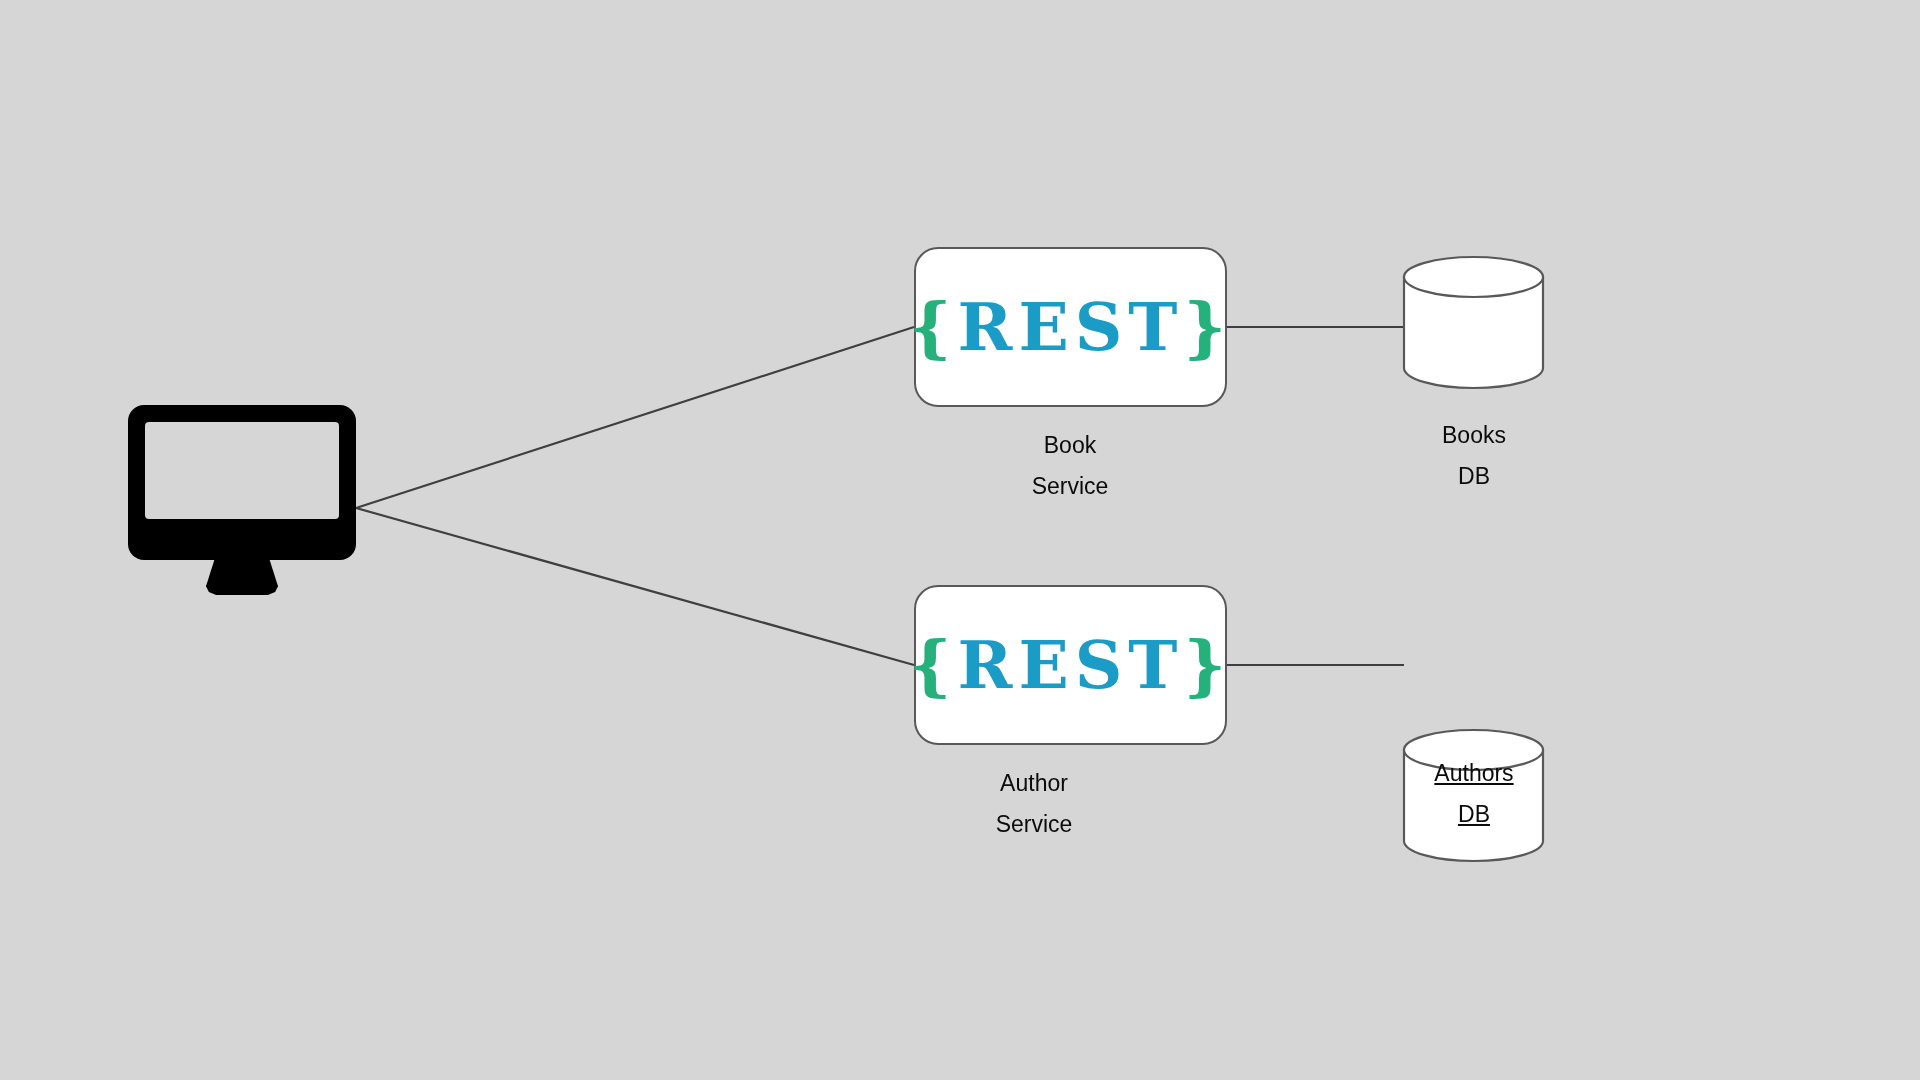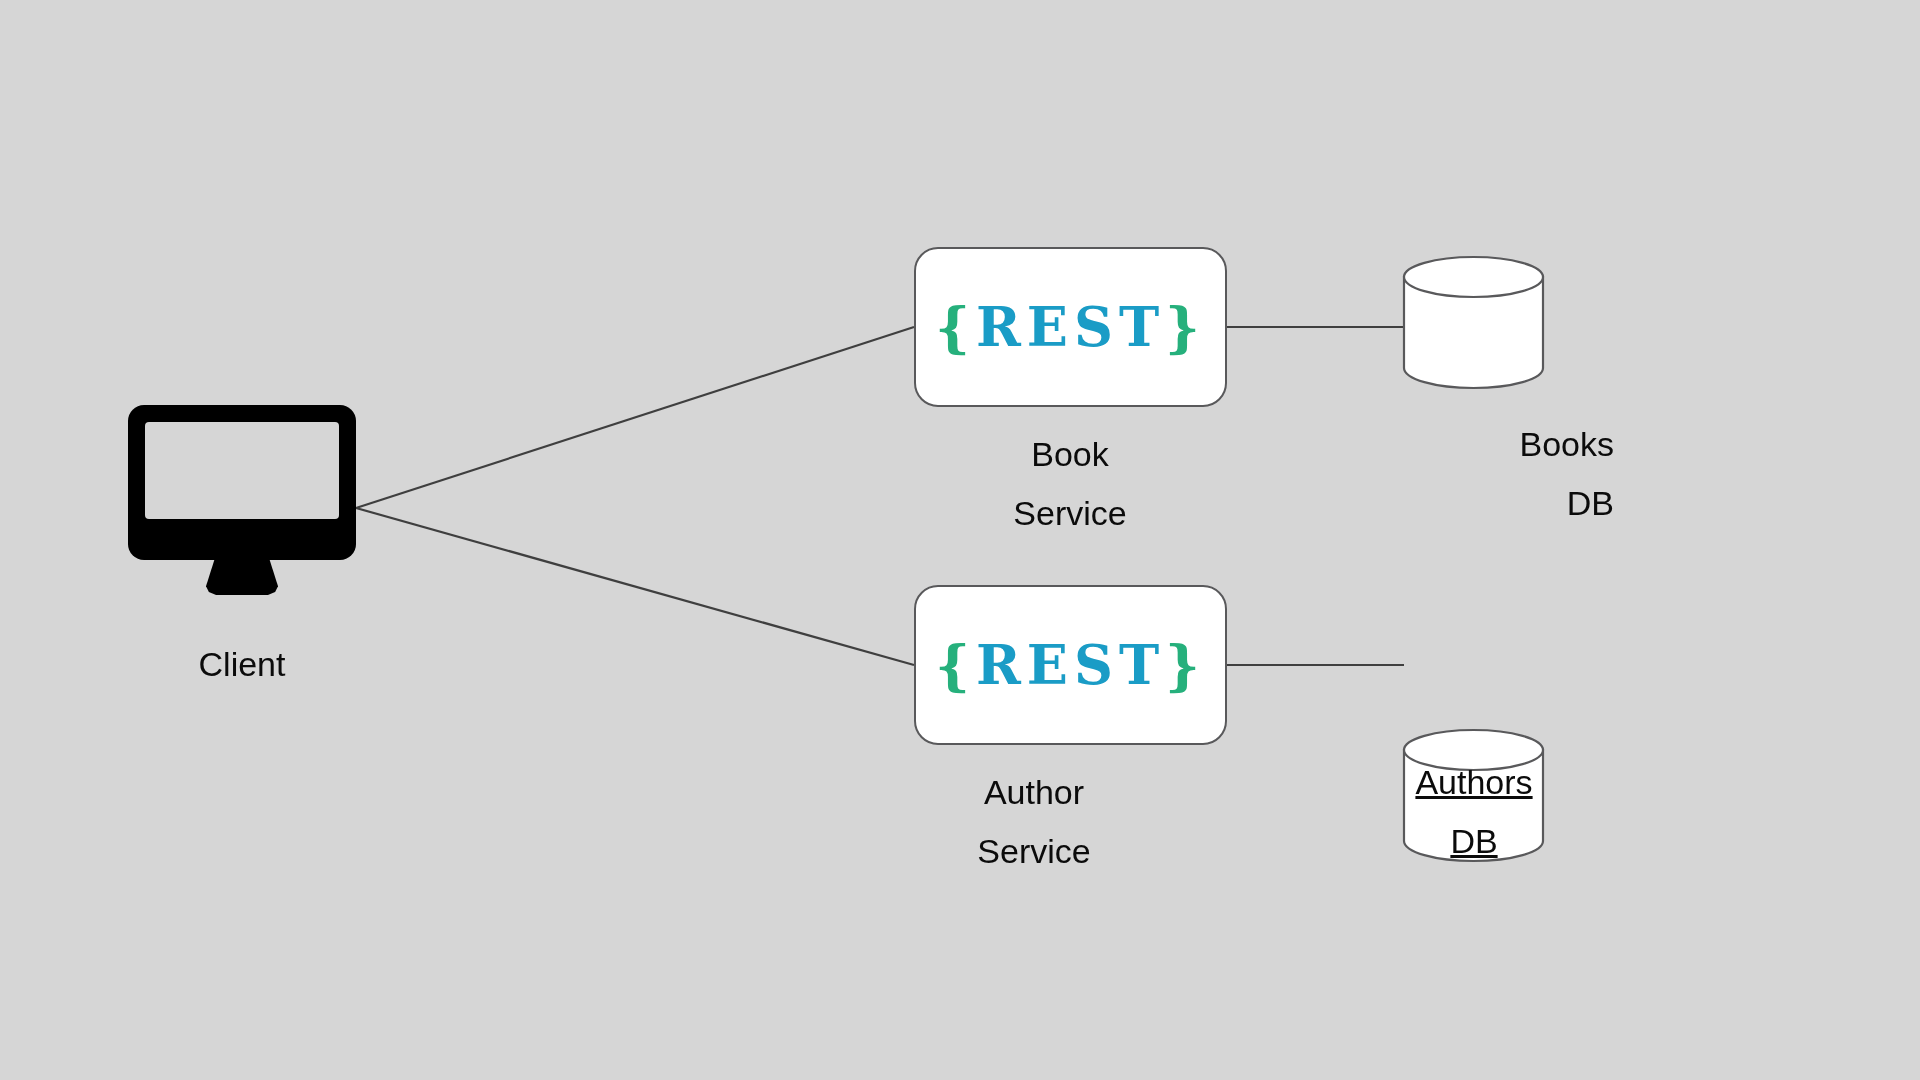--- a/index.html
+++ b/index.html
@@ -81,21 +81,21 @@
     box-sizing: border-box;
     display: flex;
     align-items: center;
     justify-content: center;
   }
   #book-service-node  { left: 914px; top: 247px; }
   #author-service-node{ left: 914px; top: 585px; }
 
   .rest-logo {
     font-family: "DejaVu Serif", "Liberation Serif", serif;
-    font-size: 54px;
+    font-size: 66px;
     font-weight: 700;
     letter-spacing: 6px;
     white-space: nowrap;
     line-height: 1;
   }
   .rest-brace  { color: #26b07c; }
   .rest-word   { color: #1a9cc6; }
 
   
   .db-cyl {
@@ -106,29 +106,29 @@
   #books-db-node   { left: 1402px; top: 255px; }
   #authors-db-node { left: 1402px; top: 593px; }
 
   .db-svg { display: block; }
 
   
   .caption {
     position: absolute;
     text-align: center;
     color: #0b0b0b;
-    font-size: 34px;
-    line-height: 59px;
+    font-size: 23px;
+    line-height: 41px;
     white-space: pre-line;
     font-family: "Liberation Sans", sans-serif;
   }
   #client-caption        { left: 102px;  top: 635px;  width: 280px; }
   #book-service-caption  { left: 930px;  top: 425px;  width: 280px; }
   #author-service-caption{ left: 894px;  top: 763px;  width: 280px; }
-  #books-db-caption      { left: 1334px; top: 415px;  width: 280px; text-align: right; }
+  #books-db-caption      { left: 1334px; top: 415px;  width: 280px; }
   #authors-db-caption    { left: 1334px; top: 753px;  width: 280px; text-decoration: underline; }
 </style>
 </head>
 <body>
 
 <div id="canvas">
 
   <svg id="wires" viewBox="0 0 1920 1080" width="1920" height="1080" xmlns="http://www.w3.org/2000/svg">
     <line x1="356" y1="508" x2="914" y2="327" stroke="#3f3f3f" stroke-width="2.2"></line>
     <line x1="356" y1="508" x2="914" y2="665" stroke="#3f3f3f" stroke-width="2.2"></line>
@@ -136,21 +136,20 @@
     <line x1="1227" y1="665" x2="1404" y2="665" stroke="#3f3f3f" stroke-width="2.2"></line>
   </svg>
 
   <div class="node" id="client-node">
     <div class="monitor">
       <div class="monitor-body"></div>
       <div class="monitor-screen"></div>
       <div class="monitor-stand"></div>
     </div>
   </div>
-  <div class="caption" id="client-caption">Client</div>
 
   <div class="node rest-box" id="book-service-node">
     <div class="rest-logo">
       <span class="rest-brace">{</span><span class="rest-word">REST</span><span class="rest-brace">}</span>
     </div>
   </div>
   <div class="caption" id="book-service-caption">Book
 Service</div>
 
   <div class="node rest-box" id="author-service-node">

